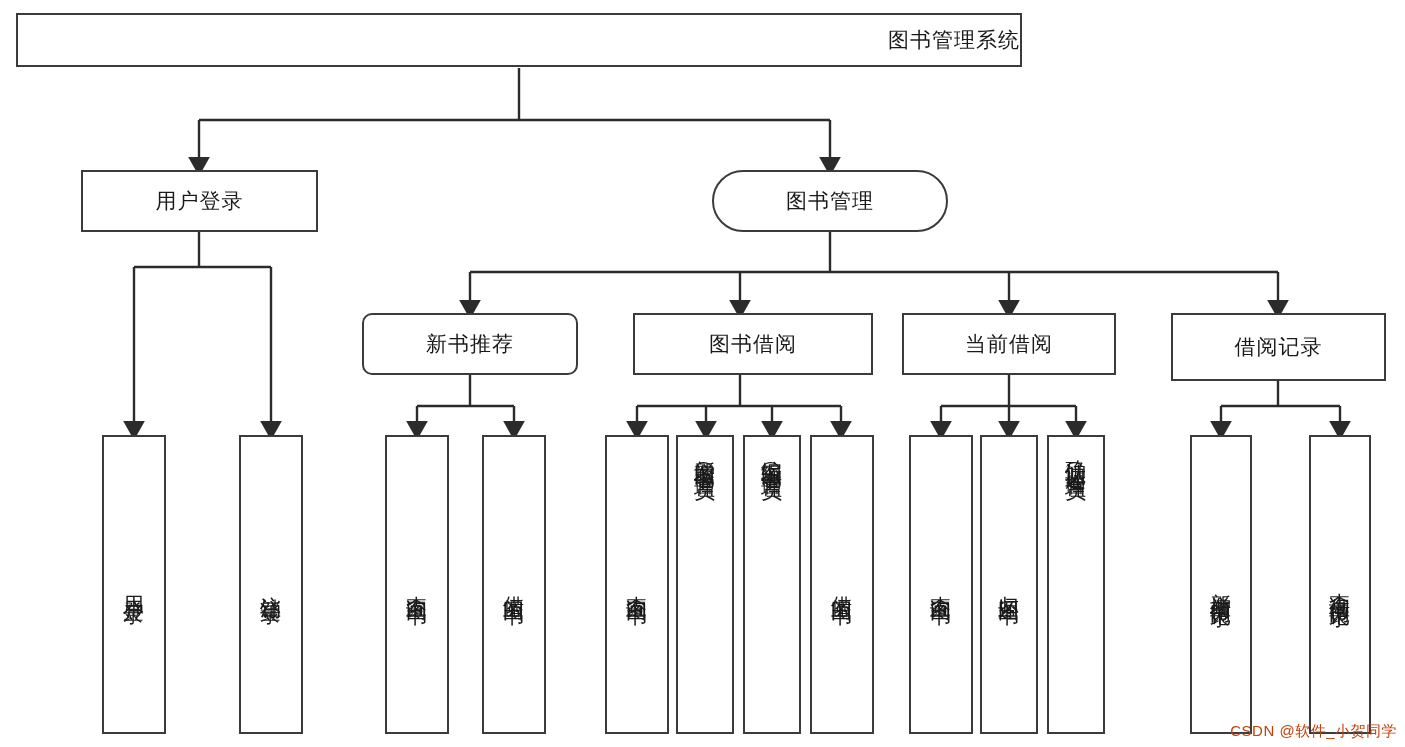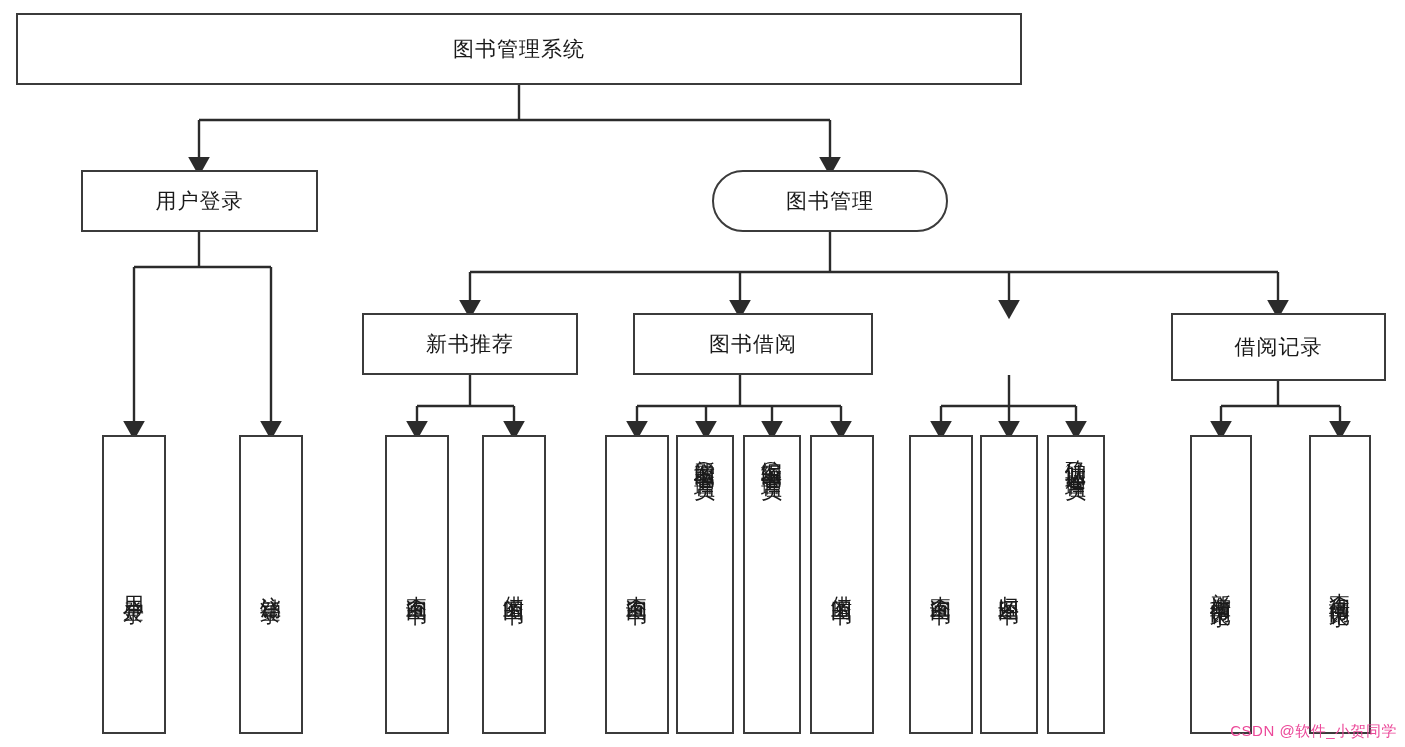--- a/index.html
+++ b/index.html
@@ -58,21 +58,21 @@
   }
   .node.vert.mid {
     align-items: center;
     padding-top: 0;
   }
   .watermark {
     position: absolute;
     right: 8px;
     bottom: 6px;
     font-size: 15px;
-    color: #ec4899;
+    color: #c2410c;
     letter-spacing: 0.5px;
     white-space: nowrap;
     user-select: none;
   }
 </style>
 </head>
 <body>
 
 <div id="diagram-root">
 
@@ -122,40 +122,43 @@
       <path d="M1009,406 L1009,424" marker-end="url(#arrow)"></path>
       <path d="M1076,406 L1076,424" marker-end="url(#arrow)"></path>
 
       <path d="M1278,375 L1278,406"></path>
       <path d="M1221,406 L1340,406"></path>
       <path d="M1221,406 L1221,424" marker-end="url(#arrow)"></path>
       <path d="M1340,406 L1340,424" marker-end="url(#arrow)"></path>
     </g>
   </svg>
 
-  <div class="node horiz" style="left:16px; top:13px; width:1006px; height:72px;">
+  <div class="node horiz" style="left:16px; top:13px; width:1006px; height:54px;justify-content:flex-end;">
     <span class="label">图书管理系统</span>
   </div>
 
   <div class="node horiz" style="left:81px; top:170px; width:237px; height:62px;">
     <span class="label">用户登录</span>
   </div>
 
   <div class="node horiz" style="left:712px; top:170px; width:236px; height:62px;border-radius:31px;">
     <span class="label">图书管理</span>
   </div>
 
-  <div class="node horiz" style="left:362px; top:313px; width:216px; height:62px;">
+  <div class="node horiz" style="left:362px; top:313px; width:216px; height:62px;border-radius:10px;">
     <span class="label">新书推荐</span>
   </div>
 
   <div class="node horiz" style="left:633px; top:313px; width:240px; height:62px;">
     <span class="label">图书借阅</span>
   </div>
 
+  <div class="node horiz" style="left:902px; top:313px; width:214px; height:62px;">
+    <span class="label">当前借阅</span>
+  </div>
 
   <div class="node horiz" style="left:1171px; top:313px; width:215px; height:68px;">
     <span class="label">借阅记录</span>
   </div>
 
   <div class="node vert mid" style="left:102px; top:435px; width:64px; height:299px;">
     <span class="label">用户登录</span>
   </div>
 
   <div class="node vert mid" style="left:239px; top:435px; width:64px; height:299px;">

